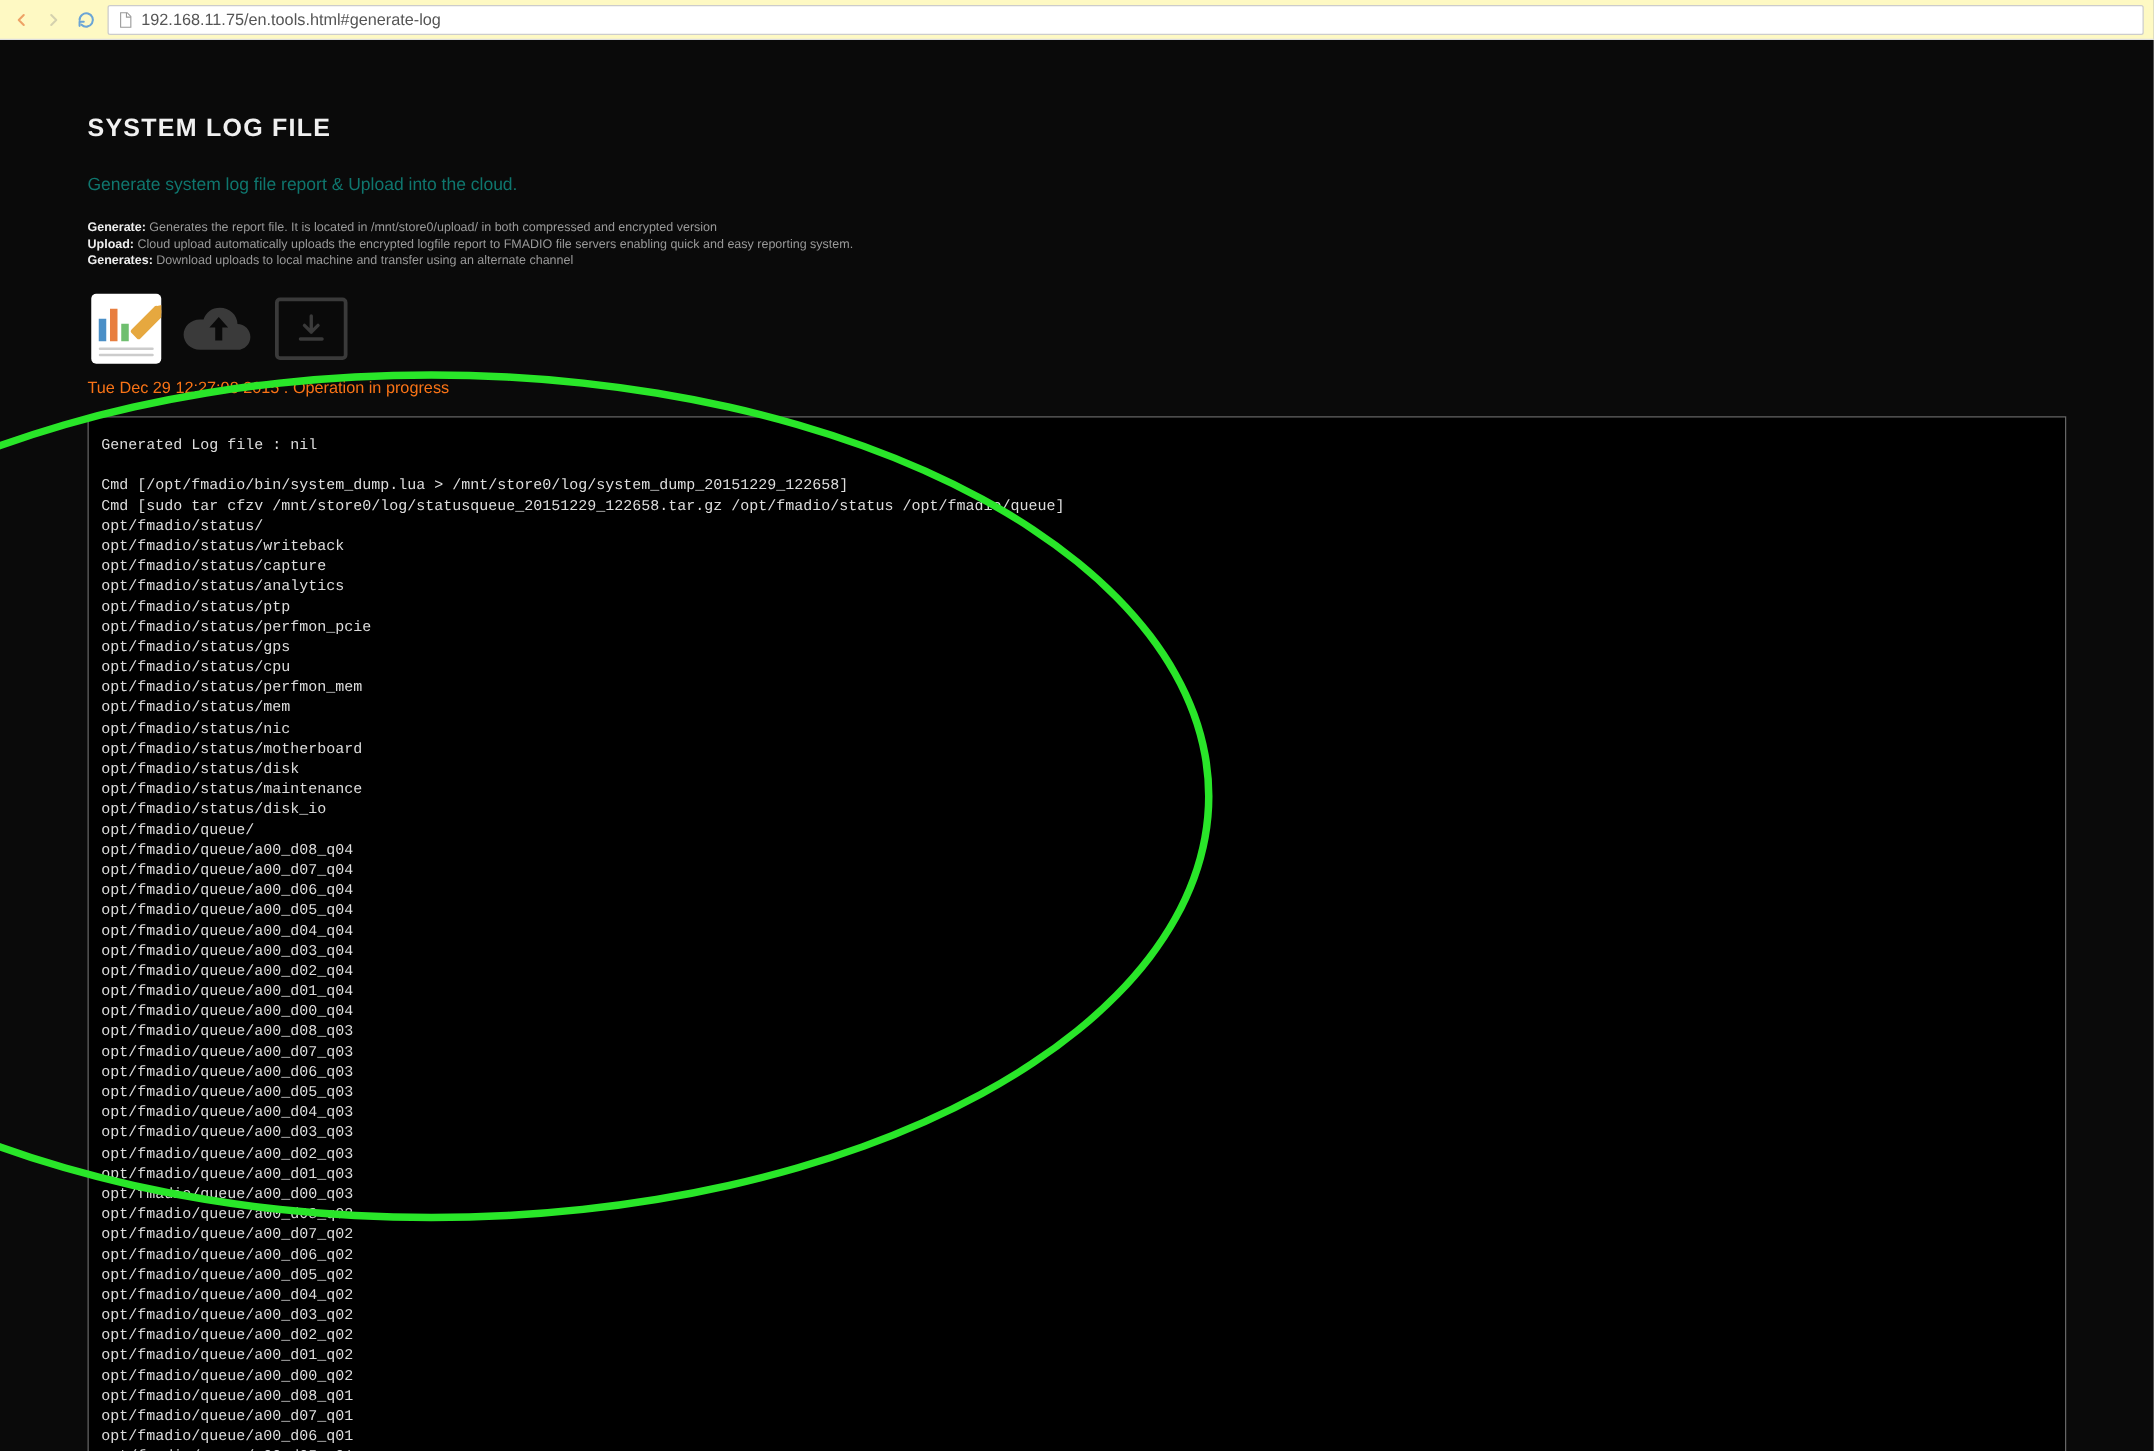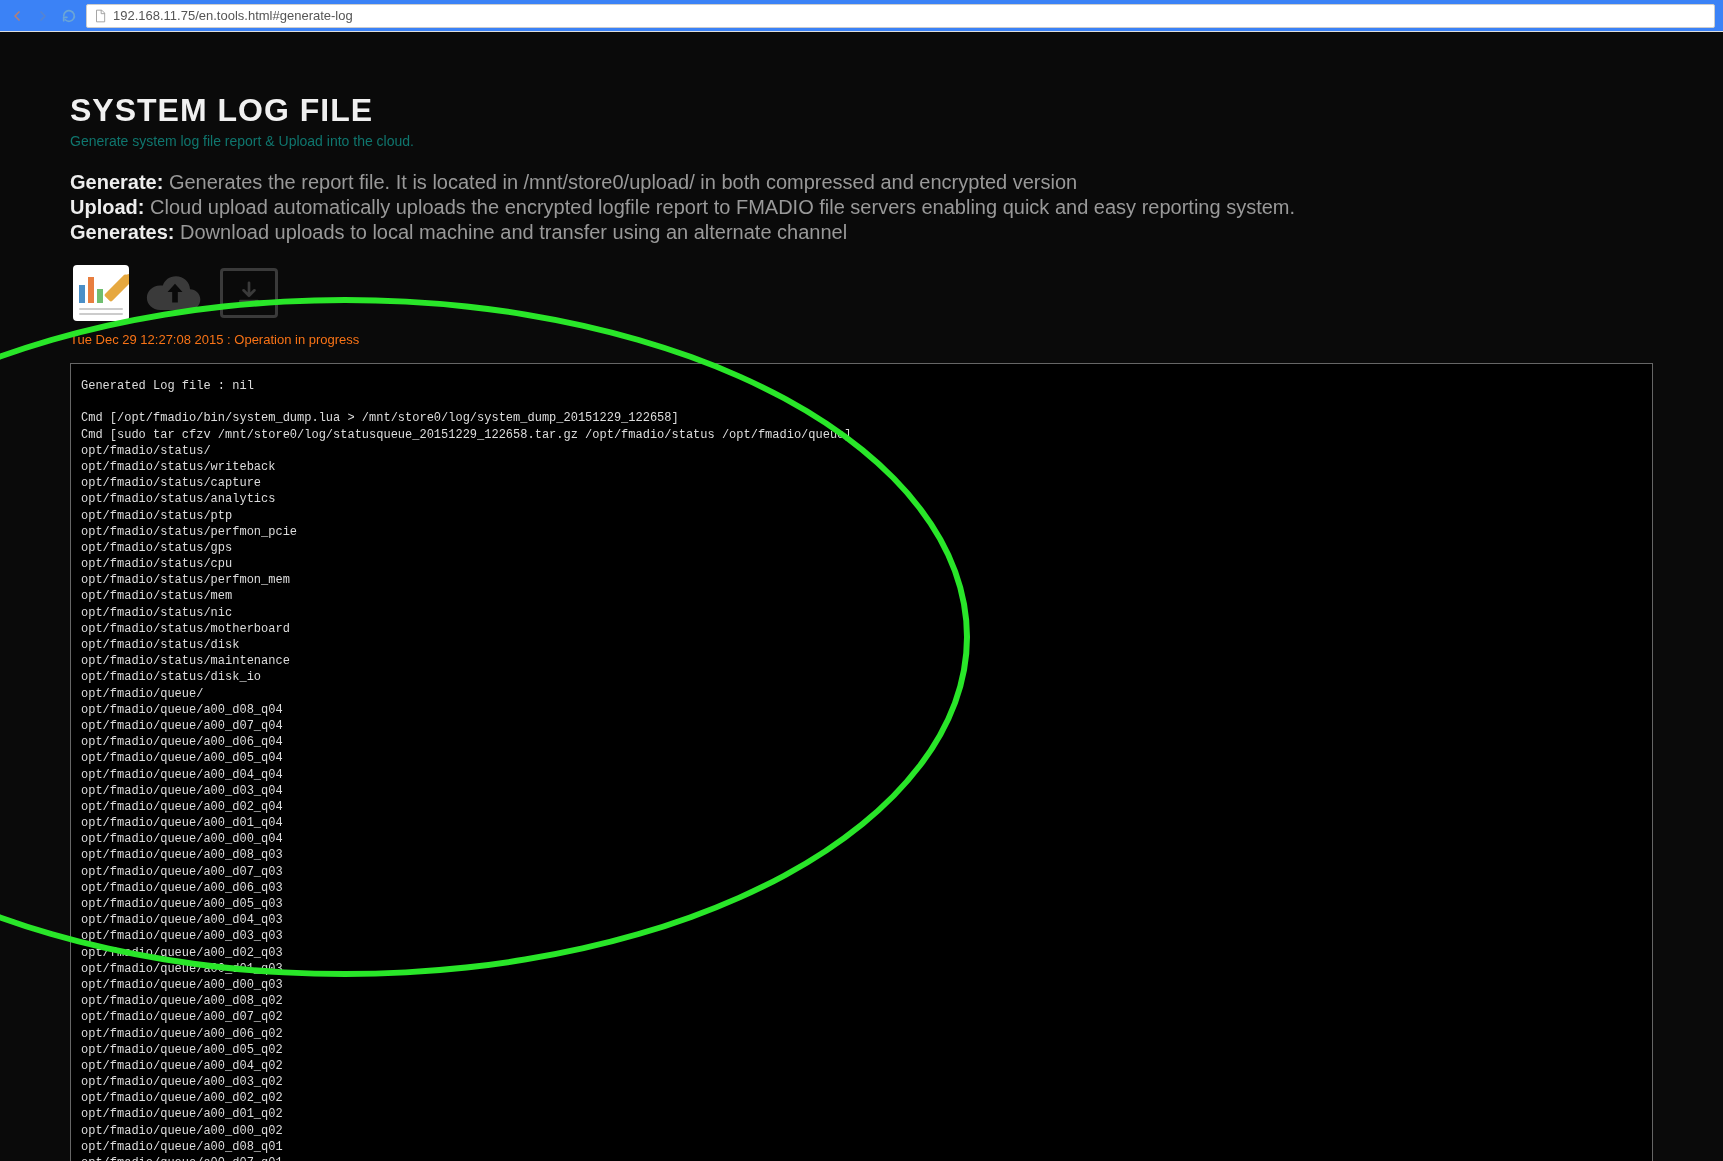--- a/index.html
+++ b/index.html
@@ -4,21 +4,21 @@
 <style>
 * { margin: 0; padding: 0; box-sizing: border-box; }
 body {
   font-family: -apple-system, BlinkMacSystemFont, "Segoe UI", Arial, sans-serif;
   background: #f5f5f5;
   width: 1723px;
   position: relative;
 }
 .browser-bar {
   height: 32px;
-  background: #3b82f6;
+  background: #fef9c3;
   border-bottom: 1px solid #ddd;
   display: flex;
   align-items: center;
   padding: 0 8px;
   gap: 8px;
 }
 .nav-arrow {
   width: 18px;
   height: 18px;
   display: flex;
@@ -51,33 +51,33 @@
 }
 .page-content {
   background: #0a0a0a;
   min-height: 1129px;
   padding: 60px 70px 30px 70px;
   color: #aaa;
   position: relative;
 }
 .page-title {
   font-family: "Arial Black", "Segoe UI", sans-serif;
-  font-size: 32px;
+  font-size: 20px;
   font-weight: 900;
   color: #f0f0f0;
   letter-spacing: 1px;
-  margin-bottom: 4px;
+  margin-bottom: 24px;
 }
 .subtitle {
   font-size: 14px;
   color: #0f766e;
   margin-bottom: 22px;
 }
 .info-line {
-  font-size: 20px;
+  font-size: 10px;
   color: #999;
   margin-bottom: 2px;
 }
 .info-line strong {
   color: #eee;
   font-weight: bold;
 }
 .action-icons {
   display: flex;
   gap: 12px;

